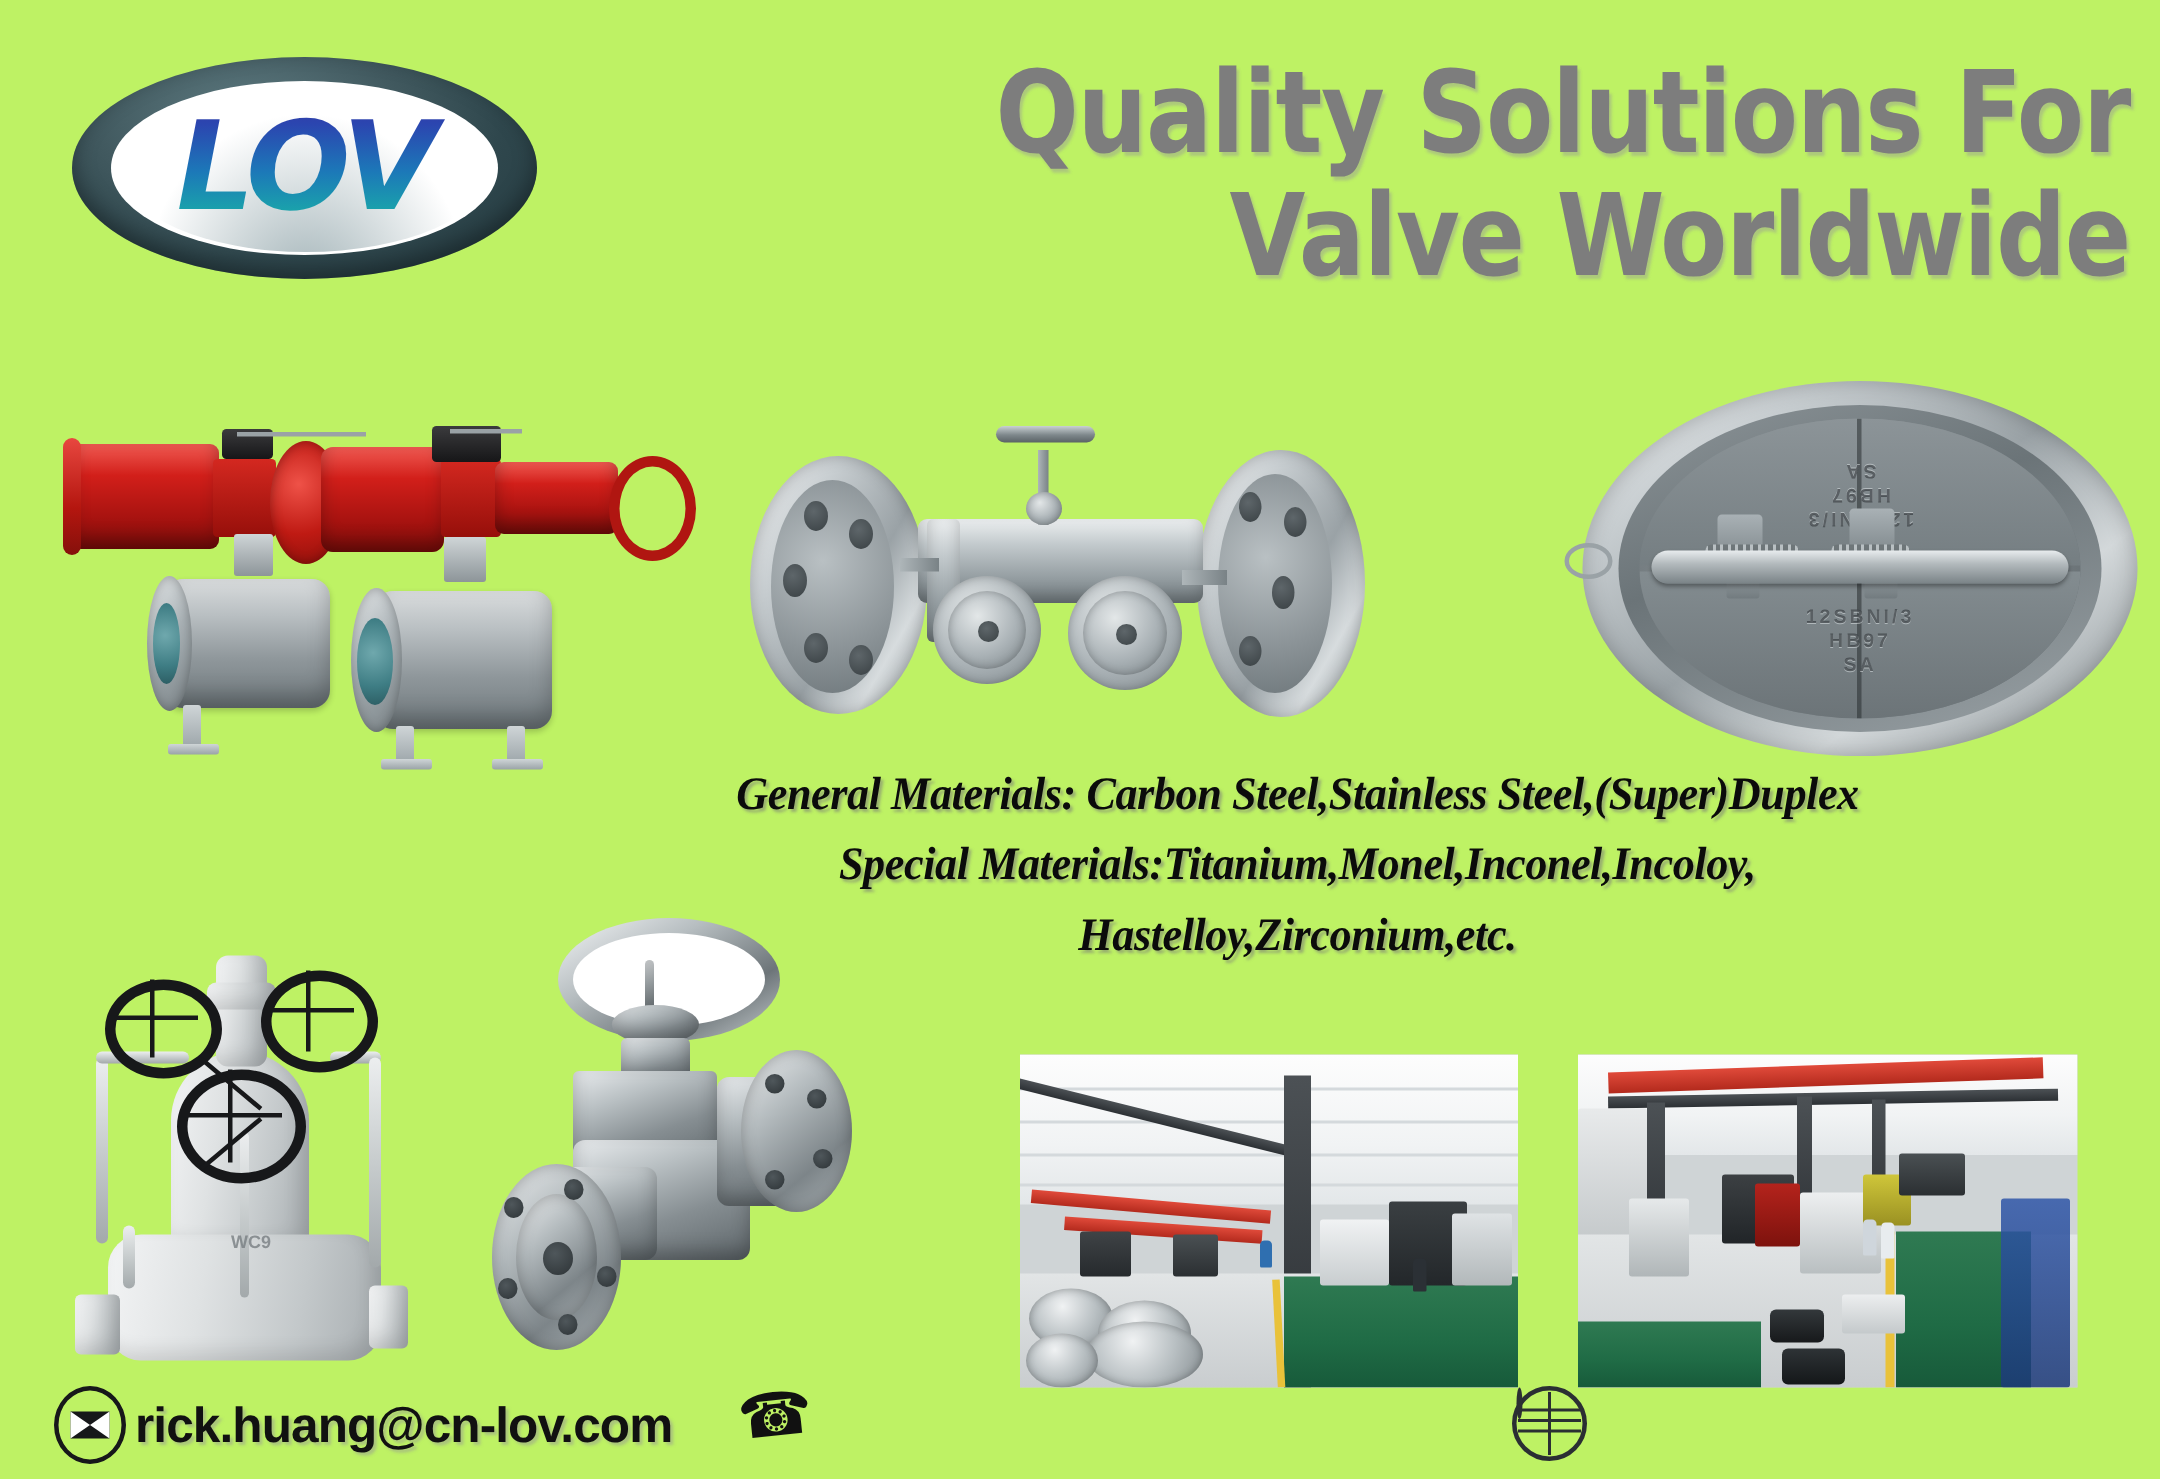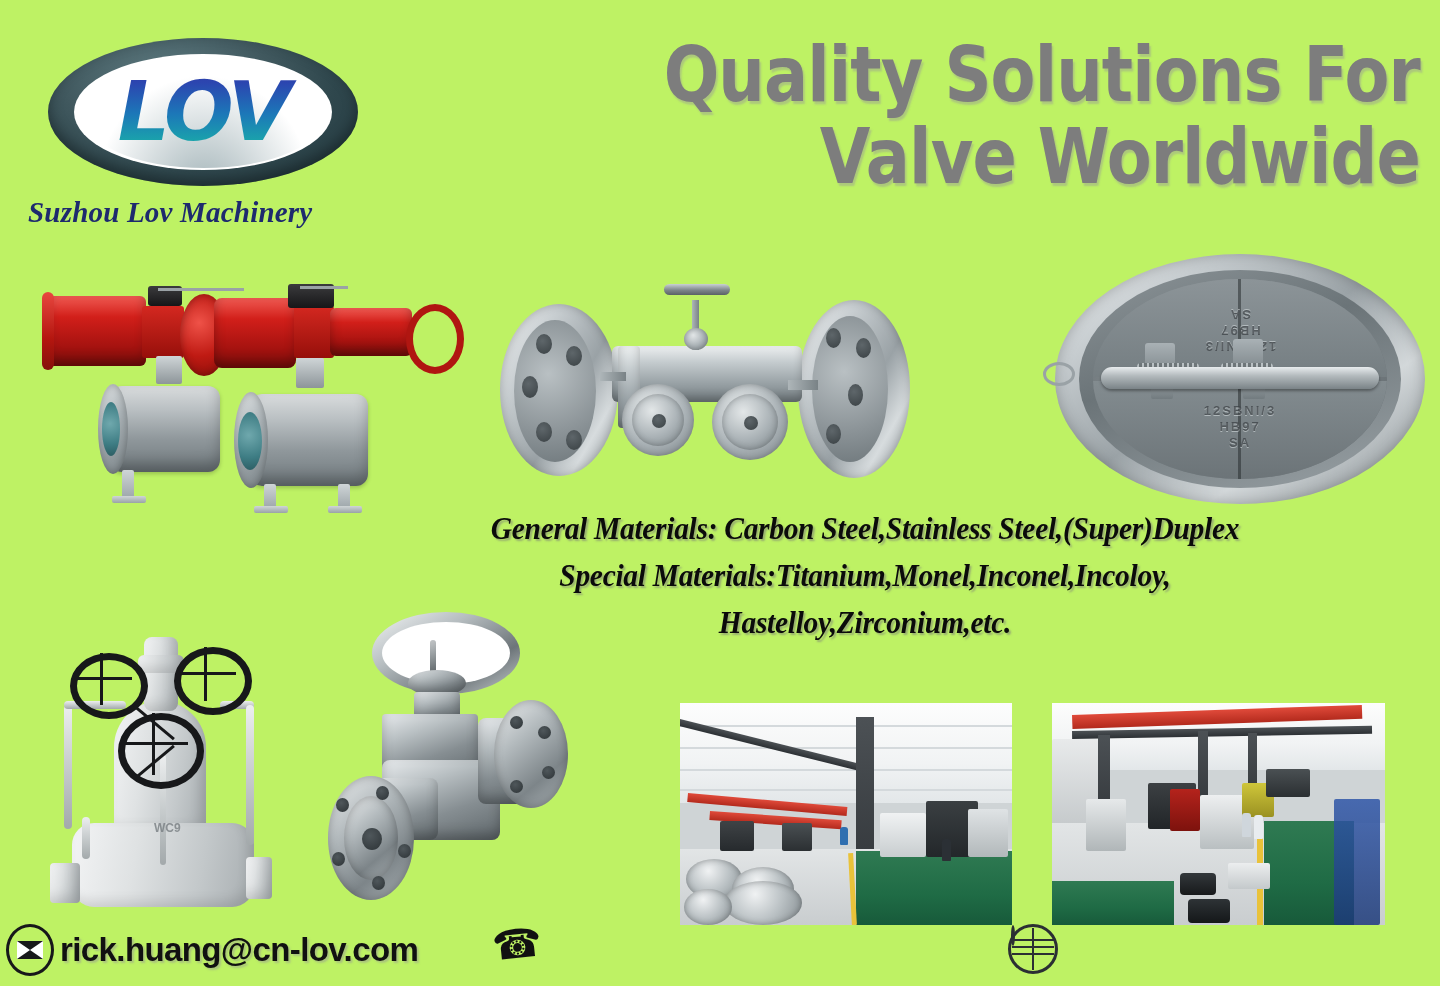--- a/index.html
+++ b/index.html
@@ -449,37 +449,36 @@
     width: 20px; height: calc(100% - 2px);
     border: 2px solid #2b2f33;
     border-radius: 50%;
     transform: translateX(-50%);
   }
   .globe .parallel {
     position: absolute; left: 1px;
     width: calc(100% - 2px); height: 0;
     border-top: 2px solid #2b2f33;
   }
-  #contact-email { left: 6px; top: 4px; text-align: center; }
+  #contact-email { left: 36px; top: 4px; text-align: center; }
   #contact-phone { left: 492px; top: 4px; }
   #contact-web   { left: 1008px; top: 4px; }
 </style>
 </head>
 <body>
 
 <div id="banner">
 
   <div id="logo-block">
     <div id="logo-mark">
       <div class="logo-ring-outer"></div>
       <div class="logo-ring-inner"></div>
       <div class="logo-ring-shadow"></div>
       <div class="logo-text">LOV</div>
     </div>
-    <div id="logo-wordmark">Suzhou Lov Machinery</div>
   </div>
 
   <div id="headline">
     <span class="hl-line">Quality Solutions For</span>
     <span class="hl-line">Valve Worldwide</span>
   </div>
 
   <div class="product" id="img-ball-valves">
 
     <div class="act-cyl" style="left:10px; top:28px; width:98px; height:70px; border-radius:6px;"></div>

